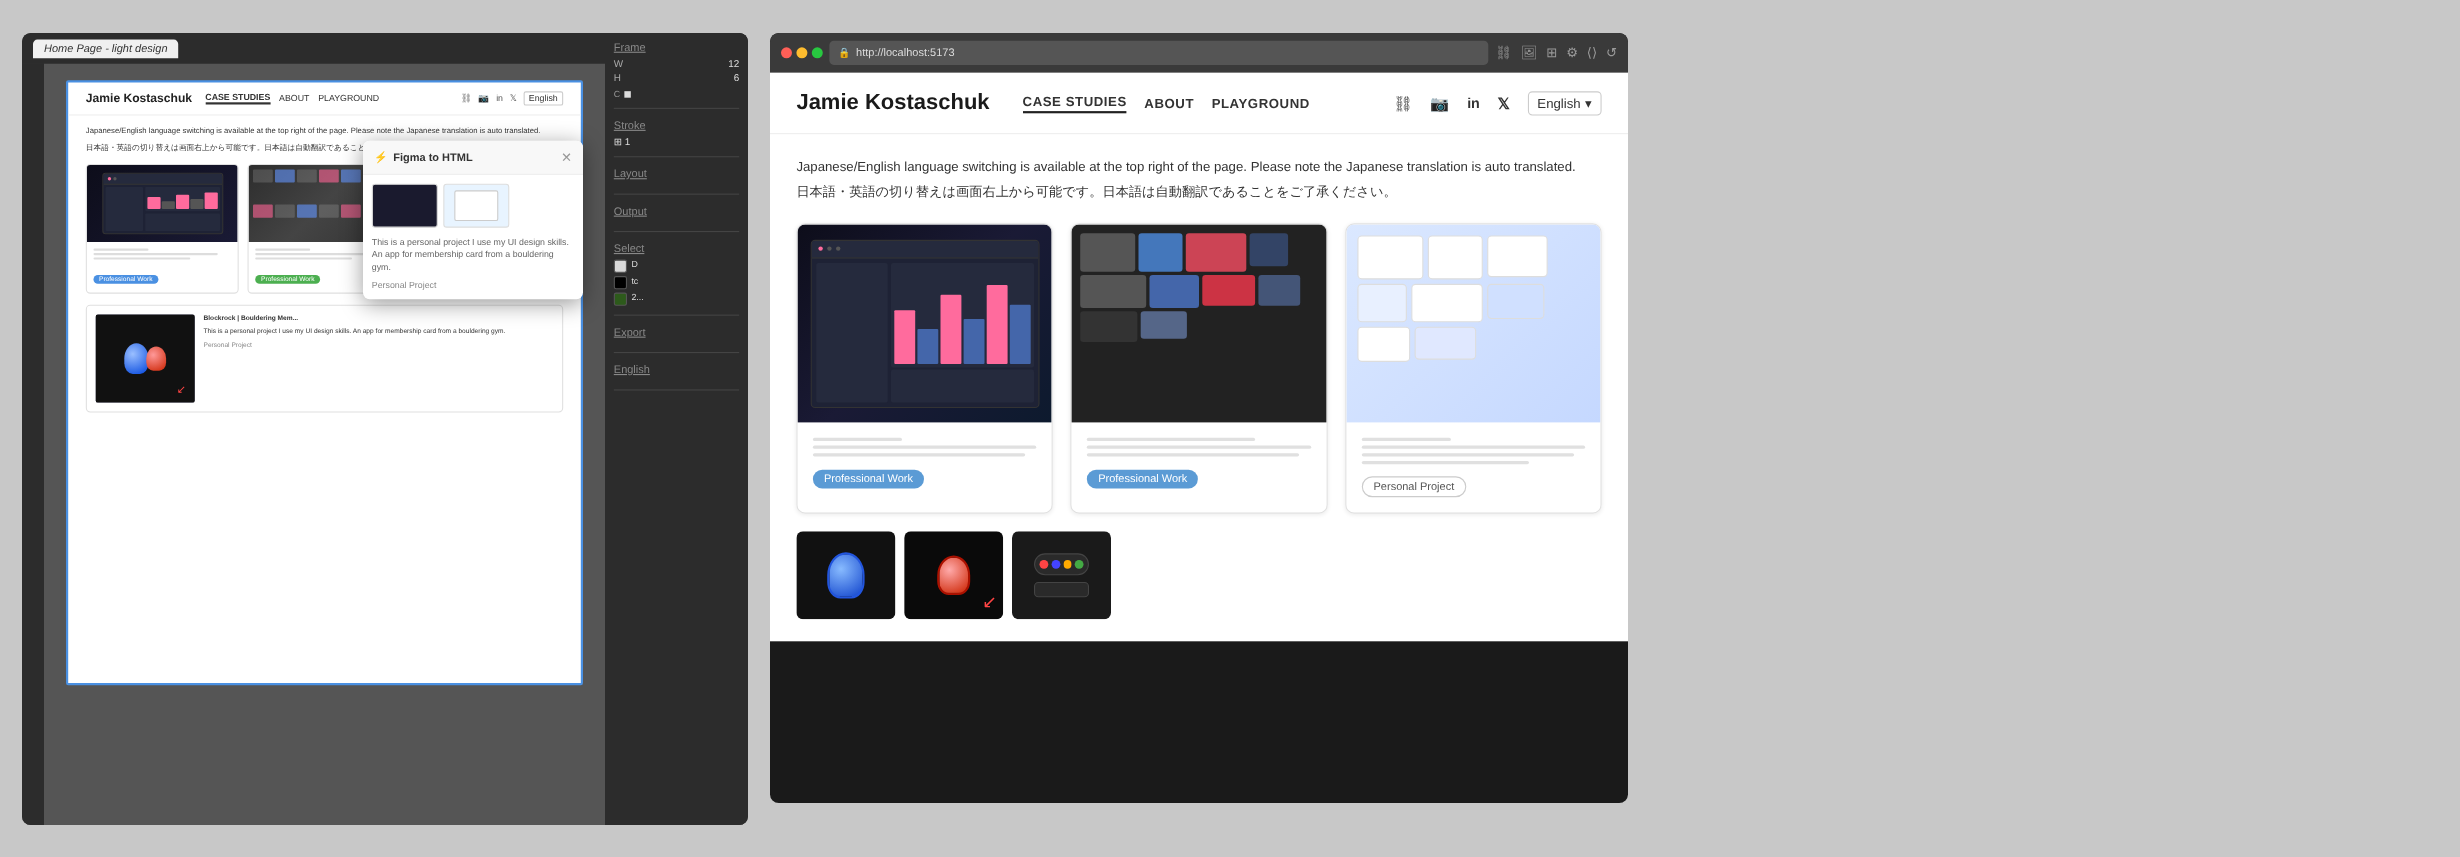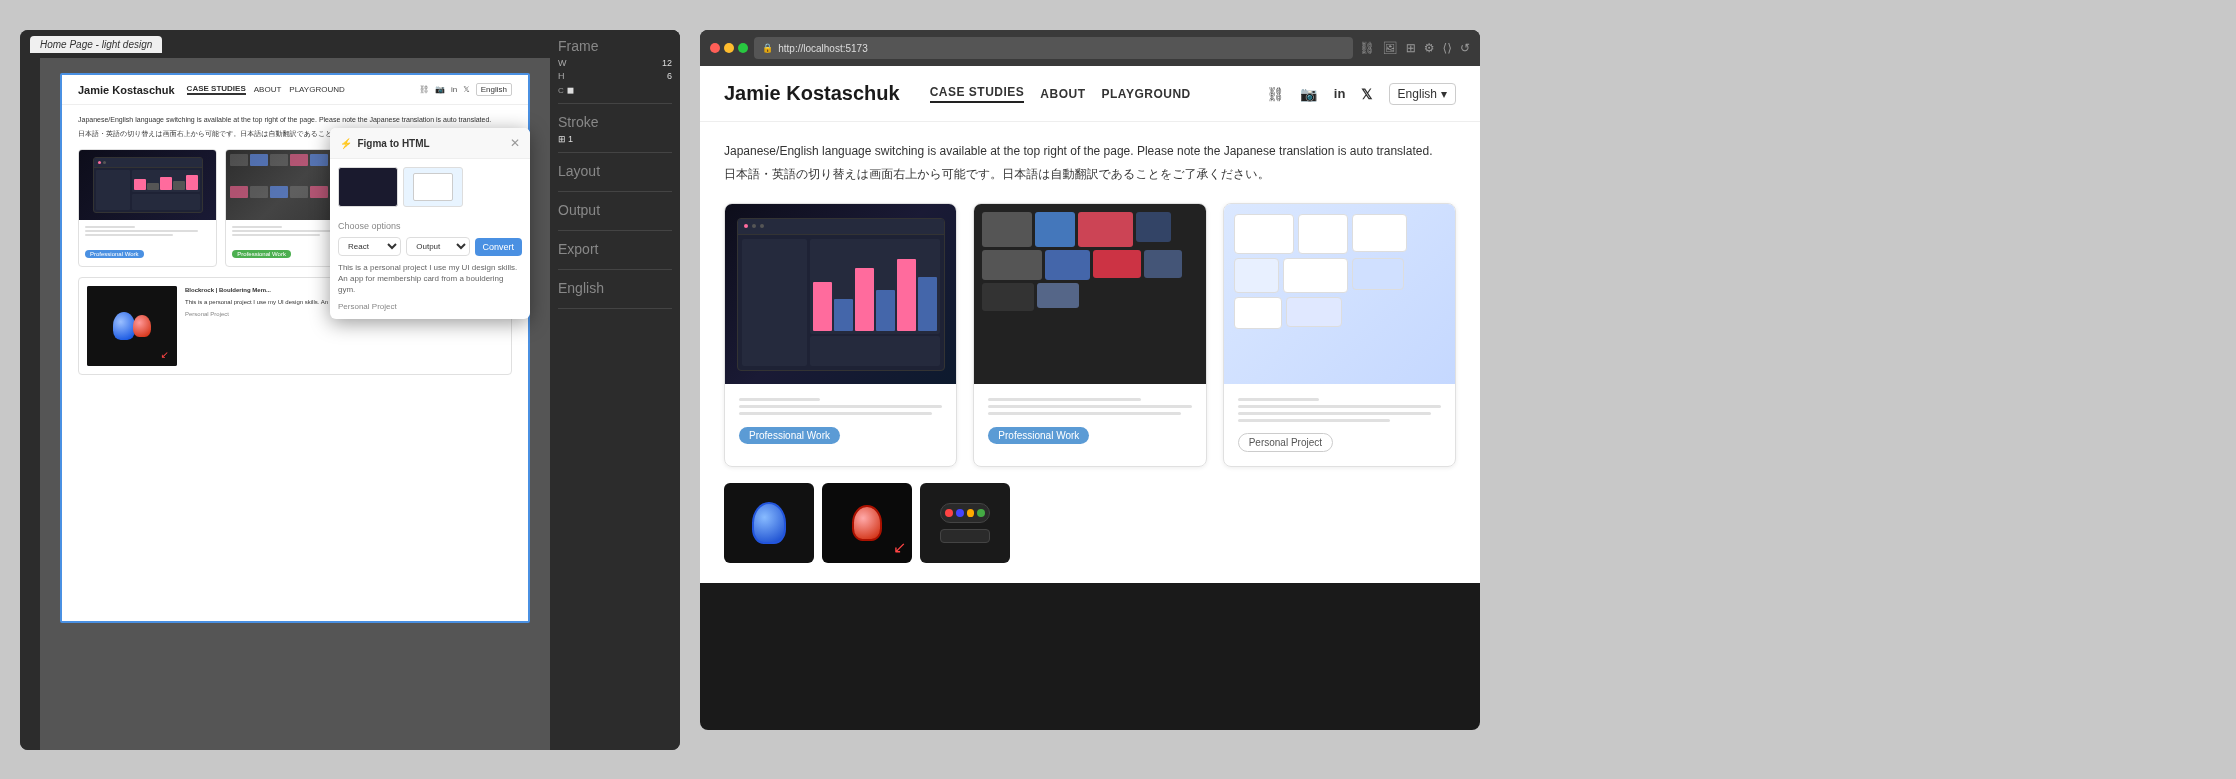--- a/index.html
+++ b/index.html
@@ -237,22 +237,23 @@
     }
 
     .panel-section {
       margin-bottom: 10px;
       border-bottom: 1px solid #444;
       padding-bottom: 8px;
     }
 
     .panel-label {
       color: #888;
-      font-size: 14px;
+      font-size: 10px;
       margin-bottom: 4px;
+      text-decoration: underline;
     }
 
     .panel-row {
       display: flex;
       justify-content: space-between;
       margin-bottom: 3px;
     }
 
     
     .figma-popup {
@@ -876,34 +877,20 @@
           <span>Figma to HTML</span>
         </div>
         <span class="popup-close">✕</span>
       </div>
       <div class="popup-preview">
         <div class="popup-thumb"></div>
         <div class="popup-thumb2">
           <div class="popup-thumb2-inner"></div>
         </div>
       </div>
-      <div class="popup-options">
-        <div class="popup-options-label">Choose options</div>
-        <div class="popup-controls">
-          <select class="popup-select">
-            <option>React</option>
-            <option>Vue</option>
-            <option>HTML</option>
-          </select>
-          <select class="popup-select">
-            <option>Output</option>
-          </select>
-          <button class="popup-convert-btn">Convert</button>
-        </div>
-      </div>
       <div class="popup-desc">This is a personal project I use my UI design skills. An app for membership card from a bouldering gym.</div>
       <div style="padding:0 8px 8px;font-size:8px;color:#888;">Personal Project</div>
     </div>
   </div>
 
   <div class="figma-right-panels">
     <div class="panel-section">
       <div class="panel-label">Frame</div>
       <div class="panel-row">
         <span>W</span>
@@ -925,20 +912,35 @@
     </div>
 
     <div class="panel-section">
       <div class="panel-label">Layout</div>
     </div>
 
     <div class="panel-section">
       <div class="panel-label">Output</div>
     </div>
 
+    <div class="panel-section">
+      <div class="panel-label">Select</div>
+      <div style="display:flex;gap:4px;margin-top:3px;">
+        <div class="color-swatch" style="background:#D9D9D9;"></div>
+        <span style="color:#ddd;font-size:8px;">D</span>
+      </div>
+      <div style="display:flex;gap:4px;margin-top:3px;">
+        <div class="color-swatch" style="background:#000000;"></div>
+        <span style="color:#ddd;font-size:8px;">tc</span>
+      </div>
+      <div style="display:flex;gap:4px;margin-top:3px;">
+        <div class="color-swatch" style="background:#2d5a1b;"></div>
+        <span style="color:#ddd;font-size:8px;">2...</span>
+      </div>
+    </div>
 
     <div class="panel-section">
       <div class="panel-label">Export</div>
     </div>
 
     <div class="panel-section">
       <div class="panel-label">English</div>
     </div>
   </div>
 </div>

